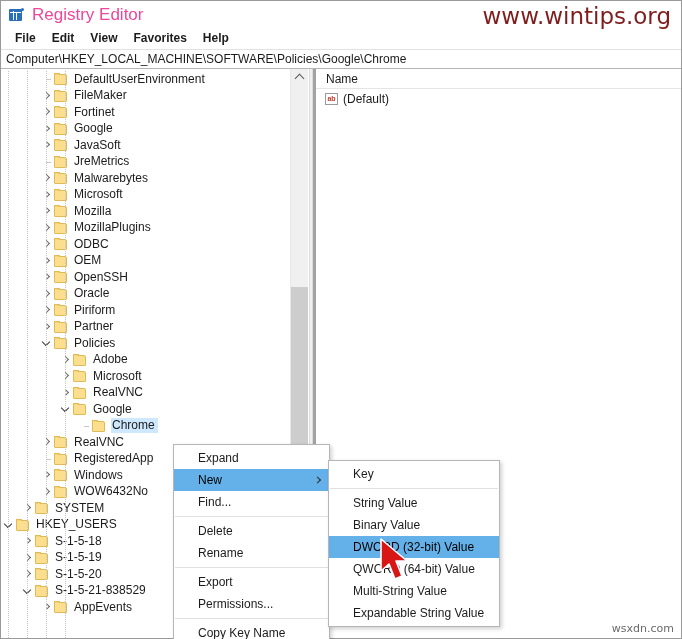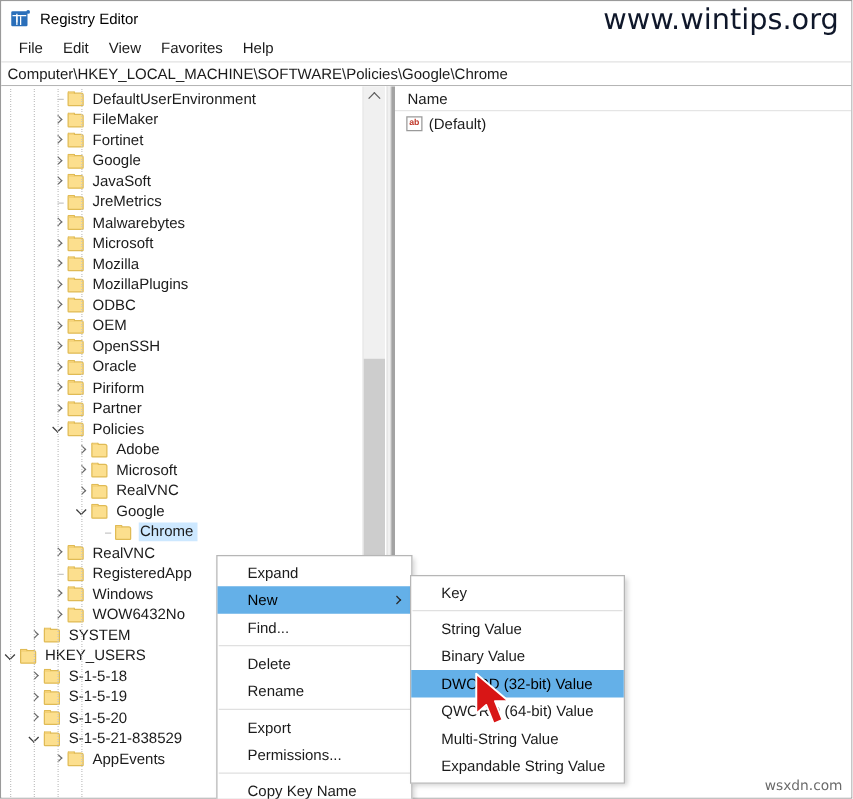--- a/index.html
+++ b/index.html
@@ -47,47 +47,48 @@
   .app-icon .grid::after{
     content:"";position:absolute;
     left:4px;top:4px;width:1px;height:7px;background:#ffffff;
     box-shadow:3px 0 0 #ffffff, 0 -2px 0 #ffffff;
   }
   .app-icon .dot{
     position:absolute;right:0;top:0;width:3px;height:3px;
     background:#2a6fba;border-radius:50%;
   }
   .title-text{
-    font-size:12px;color:#000000;
+    font-size:17px;color:#ec4899;
     white-space:nowrap;
   }
   .watermark-top{
     position:absolute;
     right:10px;top:2px;
     font-family:"DejaVu Sans", sans-serif;
     font-size:23px;
-    color:#0f172a;
+    color:#7f1d1d;
     letter-spacing:0px;
     white-space:nowrap;
     font-weight:400;
   }
 
   
   .menubar{
     height:21px;min-height:21px;
     background:#ffffff;
     display:flex;align-items:center;
     padding-left:7px;
     font-size:12px;
   }
   .menubar .mi{
     padding:2px 9px 3px 7px;
     color:#1b1b1b;
     white-space:nowrap;
     cursor:default;
+    font-weight:bold;
   }
 
   
   .addressbar{
     height:18px;min-height:18px;
     background:#ffffff;
     border-top:1px solid #e2e2e2;
     border-bottom:1px solid #b5b5b5;
     display:flex;align-items:center;
     padding-left:5px;

